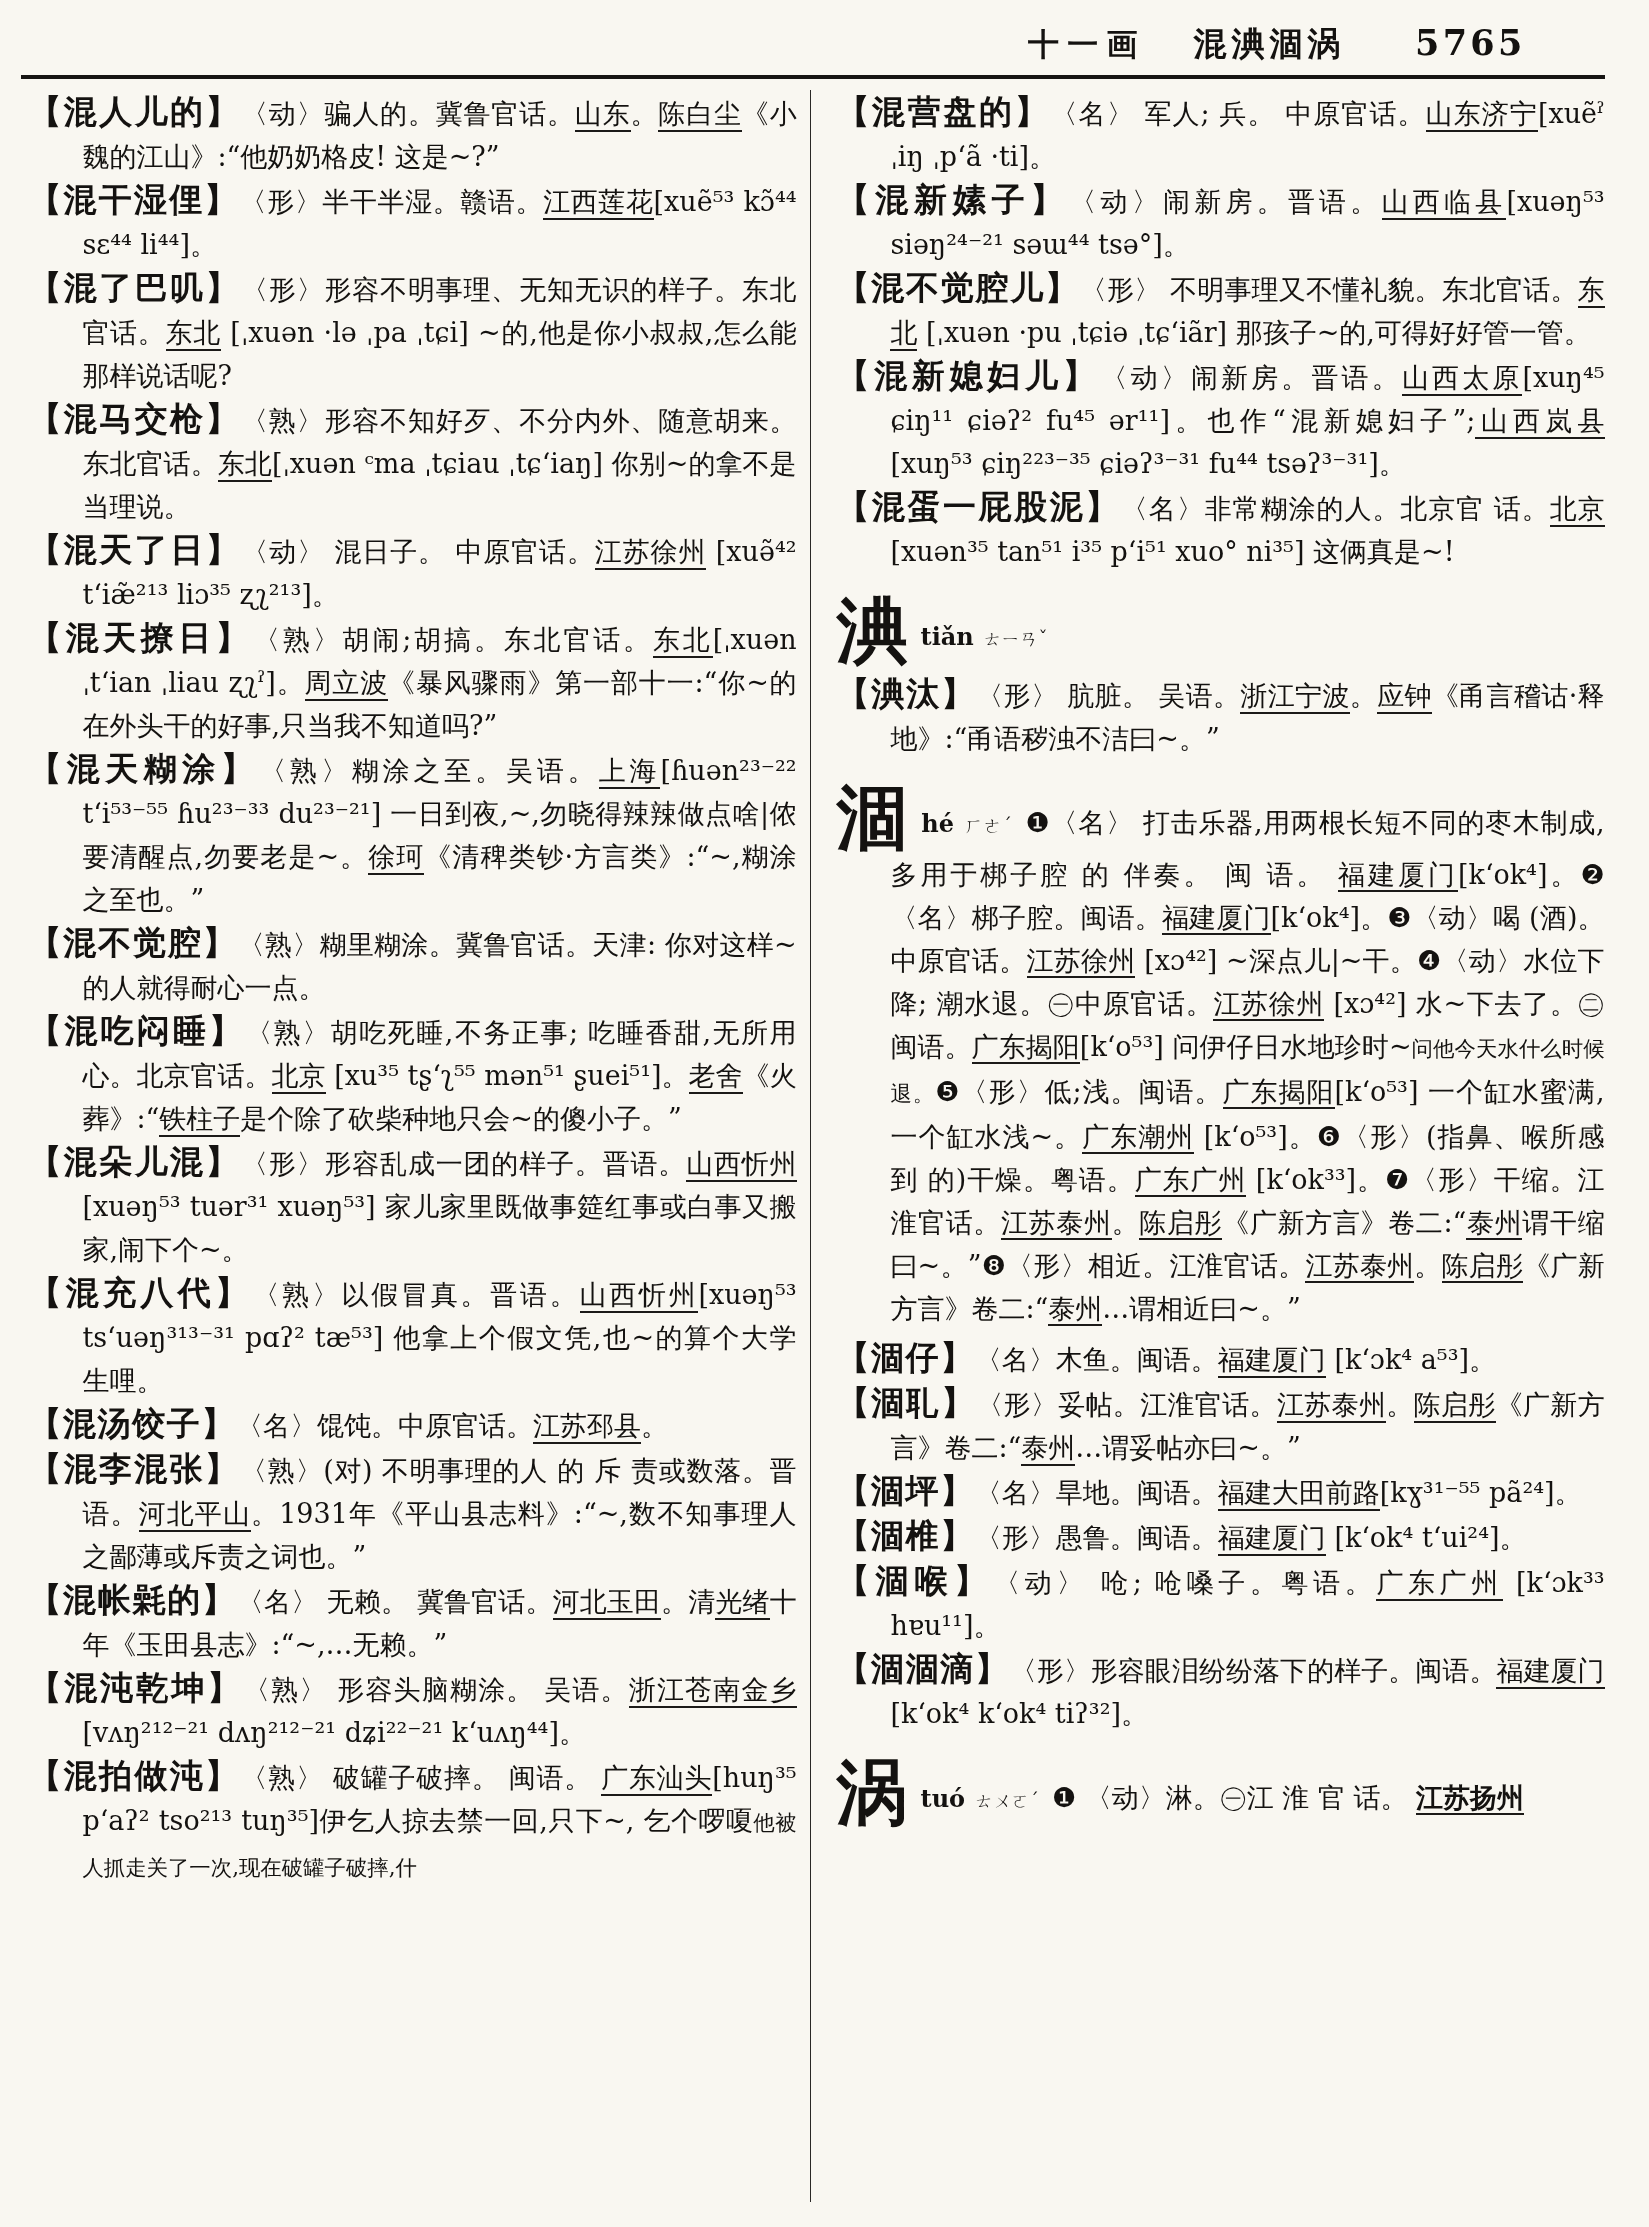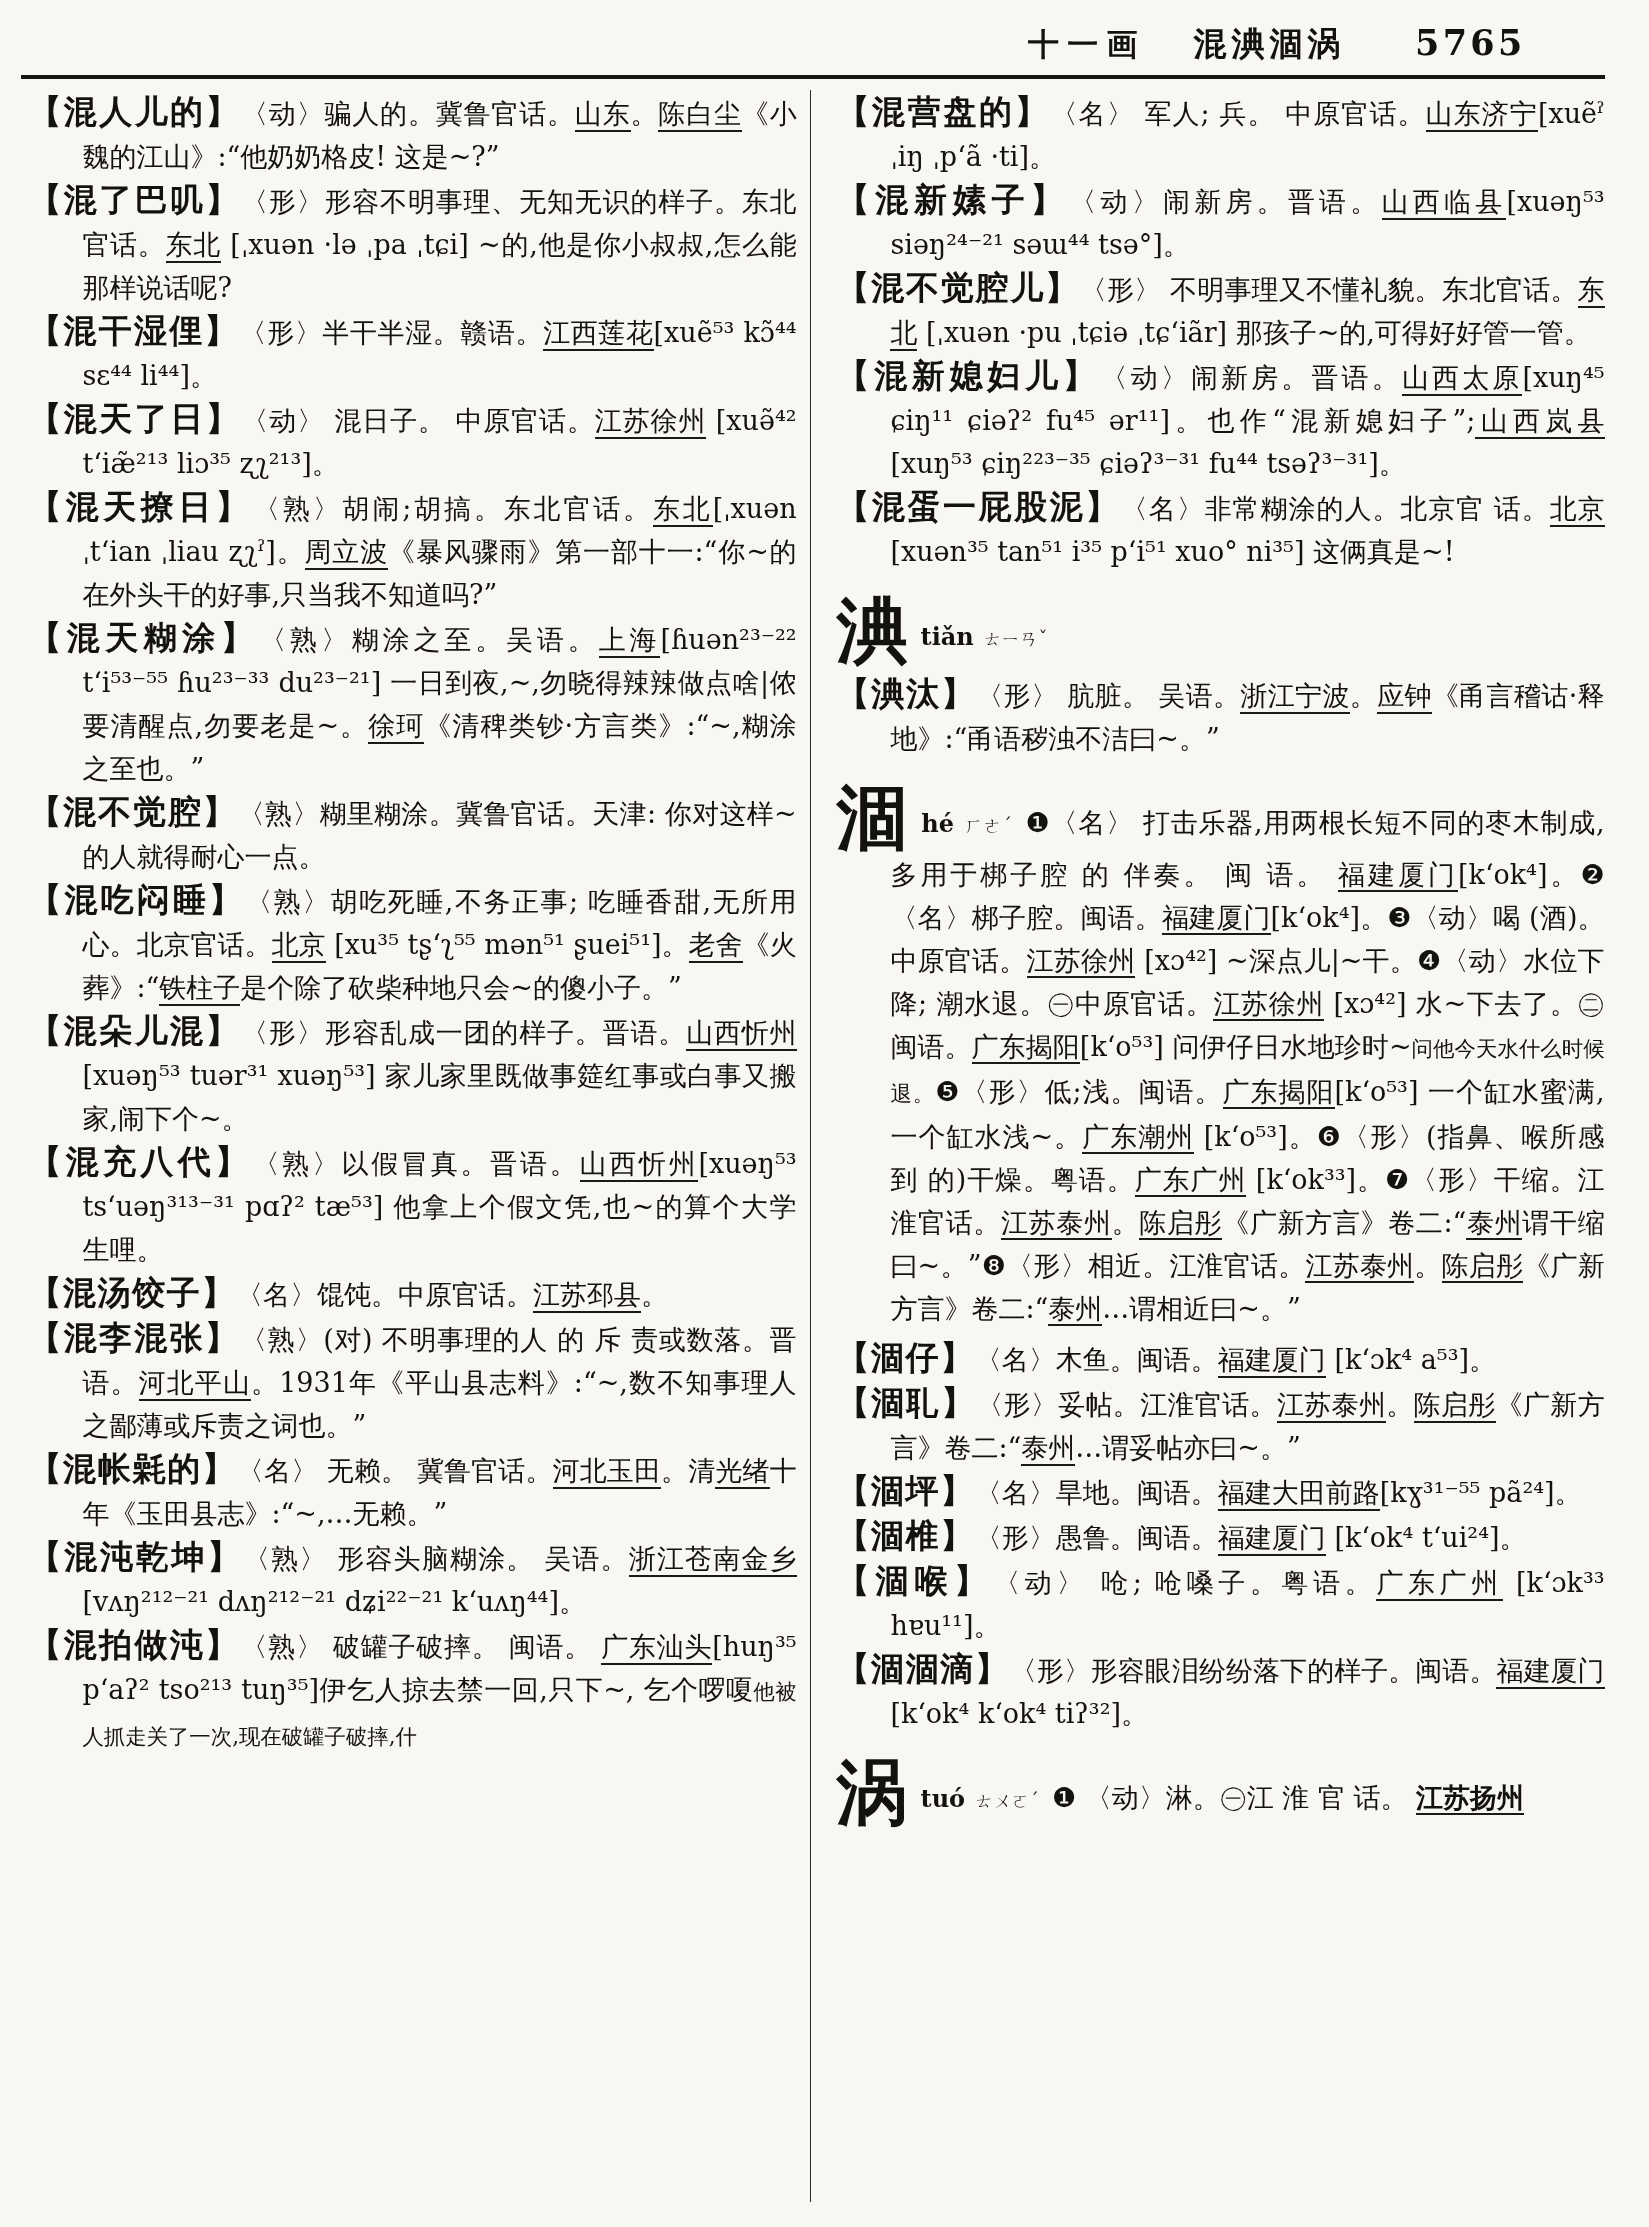--- a/index.html
+++ b/index.html
@@ -44,22 +44,23 @@
 <div class="page">
   <div class="header">
     <span class="sect">十一画</span>
     <span class="chars">混淟涸涡</span>
     <span class="pageno">5765</span>
   </div>
   <div class="rule"></div>
   <div class="columns">
     <div class="col left" id="col-left">
         <p class="entry entry"><span class="hw">【混人儿的】</span><span>〈动〉骗人的。冀鲁官话。</span><span class="u">山东</span><span>。</span><span class="u">陈白尘</span><span>《小魏的江山》:“他奶奶格皮! 这是~?”</span></p>
+        <p class="entry entry"><span class="hw">【混干湿俚】</span><span>〈形〉半干半湿。赣语。</span><span class="u">江西莲花</span><span>[xuẽ⁵³ kɔ̃⁴⁴ sɛ⁴⁴ li⁴⁴]。</span></p>
         <p class="entry entry"><span class="hw">【混了巴叽】</span><span>〈形〉形容不明事理、无知无识的样子。东北官话。</span><span class="u">东北</span><span> [ˌxuən ·lə ˌpa ˌtɕi] ~的,他是你小叔叔,怎么能那样说话呢?</span></p>
-        <p class="entry entry"><span class="hw">【混干湿俚】</span><span>〈形〉半干半湿。赣语。</span><span class="u">江西莲花</span><span>[xuẽ⁵³ kɔ̃⁴⁴ sɛ⁴⁴ li⁴⁴]。</span></p>
+        <p class="entry entry"><span class="hw">【混马交枪】</span><span>〈熟〉形容不知好歹、不分内外、随意胡来。东北官话。</span><span class="u">东北</span><span>[ˌxuən ᶜma ˌtɕiau ˌtɕʻiaŋ] 你别~的拿不是当理说。</span></p>
         <p class="entry entry"><span class="hw">【混天了日】</span><span>〈动〉 混日子。 中原官话。</span><span class="u">江苏徐州</span><span> [xuə̃⁴² tʻiæ̃²¹³ liɔ³⁵ ʐʅ²¹³]。</span></p>
         <p class="entry entry"><span class="hw">【混天撩日】</span><span>〈熟〉胡闹;胡搞。东北官话。</span><span class="u">东北</span><span>[ˌxuən ˌtʻian ˌliau ʐʅˀ]。</span><span class="u">周立波</span><span>《暴风骤雨》第一部十一:“你~的在外头干的好事,只当我不知道吗?”</span></p>
         <p class="entry entry"><span class="hw">【混天糊涂】</span><span>〈熟〉糊涂之至。吴语。</span><span class="u">上海</span><span>[ɦuən²³⁻²² tʻi⁵³⁻⁵⁵ ɦu²³⁻³³ du²³⁻²¹] 一日到夜,~,勿晓得辣辣做点啥|侬要清醒点,勿要老是~。</span><span class="u">徐珂</span><span>《清稗类钞·方言类》:“~,糊涂之至也。”</span></p>
         <p class="entry entry"><span class="hw">【混不觉腔】</span><span>〈熟〉糊里糊涂。冀鲁官话。天津: 你对这样~的人就得耐心一点。</span></p>
         <p class="entry entry"><span class="hw">【混吃闷睡】</span><span>〈熟〉胡吃死睡,不务正事; 吃睡香甜,无所用心。北京官话。</span><span class="u">北京</span><span> [xu³⁵ tʂʻʅ⁵⁵ mən⁵¹ ʂuei⁵¹]。</span><span class="u">老舍</span><span>《火葬》:“</span><span class="u">铁柱子</span><span>是个除了砍柴种地只会~的傻小子。”</span></p>
         <p class="entry entry"><span class="hw">【混朵儿混】</span><span>〈形〉形容乱成一团的样子。晋语。</span><span class="u">山西忻州</span><span>[xuəŋ⁵³ tuər³¹ xuəŋ⁵³]  家儿家里既做事筵红事或白事又搬家,闹下个~。</span></p>
         <p class="entry entry"><span class="hw">【混充八代】</span><span>〈熟〉以假冒真。晋语。</span><span class="u">山西忻州</span><span>[xuəŋ⁵³ tsʻuəŋ³¹³⁻³¹ pɑʔ² tæ⁵³] 他拿上个假文凭,也~的算个大学生哩。</span></p>
         <p class="entry entry"><span class="hw">【混汤饺子】</span><span>〈名〉馄饨。中原官话。</span><span class="u">江苏邳县</span><span>。</span></p>
         <p class="entry entry"><span class="hw">【混李混张】</span><span>〈熟〉(对) 不明事理的人 的 斥 责或数落。晋语。</span><span class="u">河北平山</span><span>。1931年《平山县志料》:“~,数不知事理人之鄙薄或斥责之词也。”</span></p>
         <p class="entry entry"><span class="hw">【混帐氉的】</span><span>〈名〉 无赖。 冀鲁官话。</span><span class="u">河北玉田</span><span>。清</span><span class="u">光绪</span><span>十年《玉田县志》:“~,…无赖。”</span></p>

